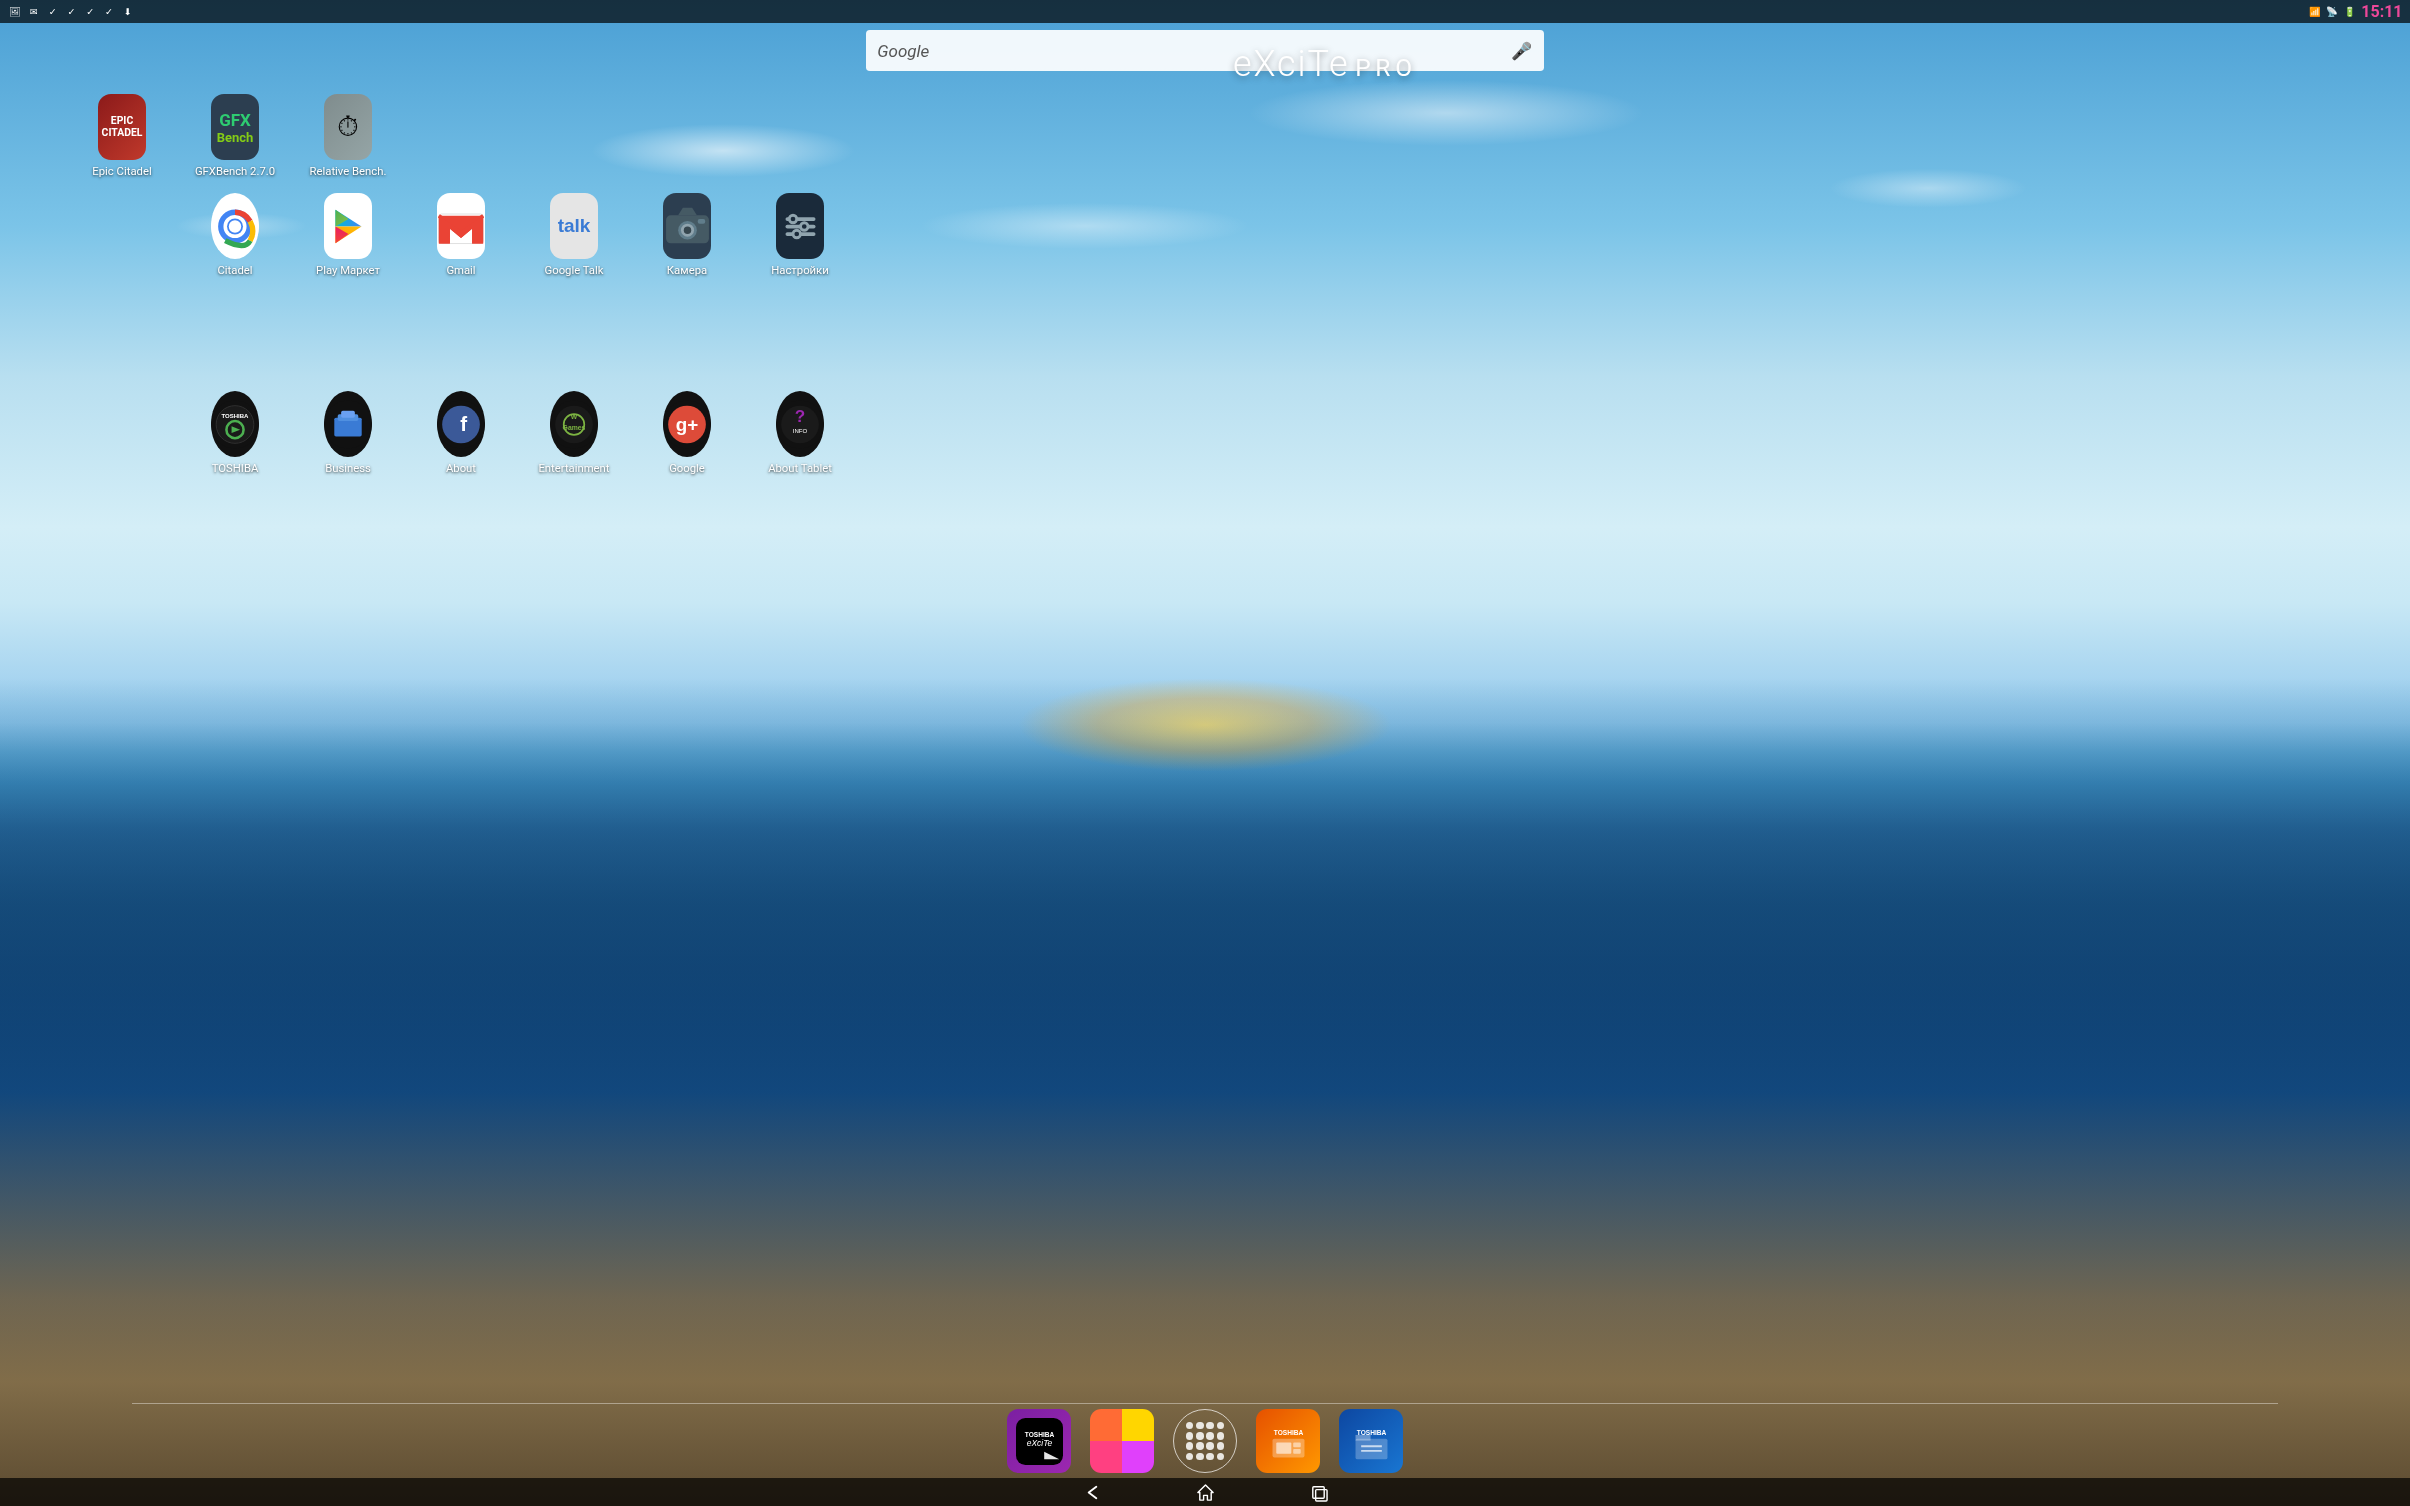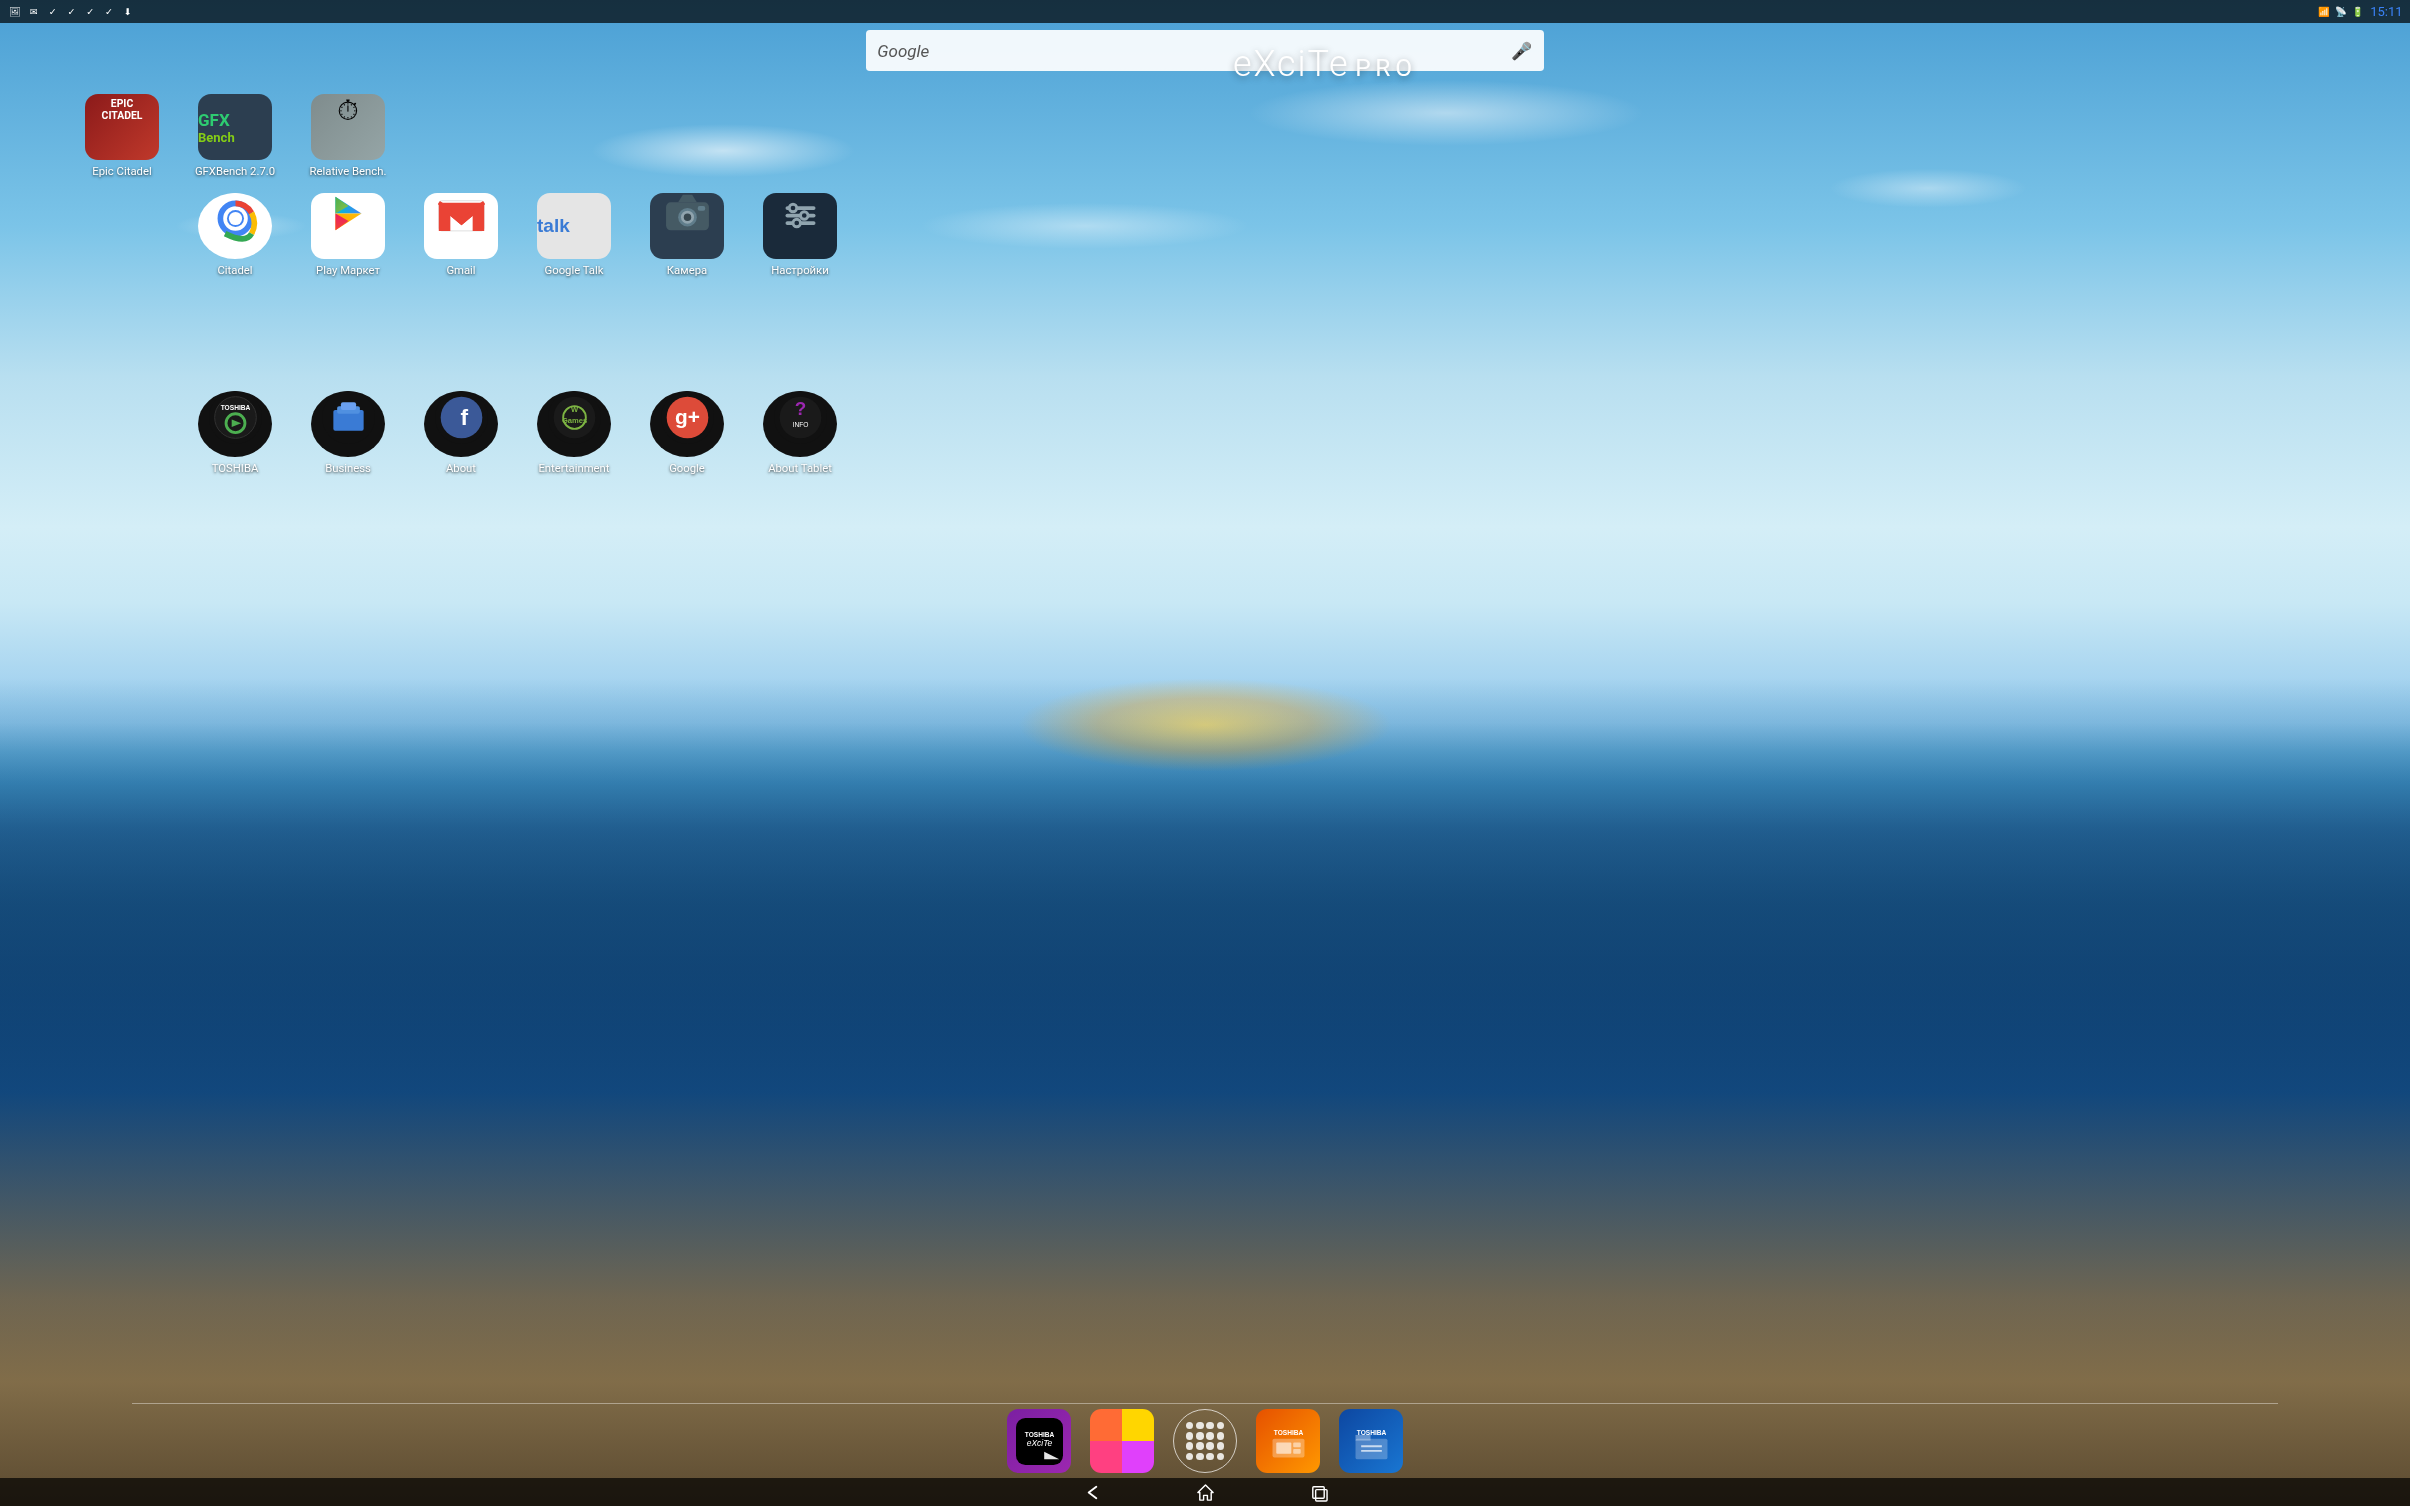--- a/index.html
+++ b/index.html
@@ -100,23 +100,23 @@
       height: 13px;
       display: flex;
       align-items: center;
       justify-content: center;
       color: white;
       font-size: 9.4px;
     }
 
     .status-time {
       margin-left: auto;
-      color: #3b82f6;
-      font-size: 13px;
-      font-weight: 400;
+      color: #ec4899;
+      font-size: 16px;
+      font-weight: 700;
     }
 
     
     .search-bar {
       position: absolute;
       top: 30px;
       left: 50%;
       transform: translateX(-50%);
       width: 678px;
       height: 41px;
@@ -171,25 +171,25 @@
     
     .app-icon {
       display: flex;
       flex-direction: column;
       align-items: center;
       cursor: pointer;
       width: 94px;
     }
 
     .app-icon-img {
-      width: 74px;
+      width: 48px;
       height: 66px;
       border-radius: 13px;
       display: flex;
-      align-items: flex-start;
+      align-items: center;
       justify-content: center;
       font-size: 26px;
       overflow: hidden;
       position: relative;
     }
 
     .app-icon-img.circle {
       border-radius: 50%;
     }
 

